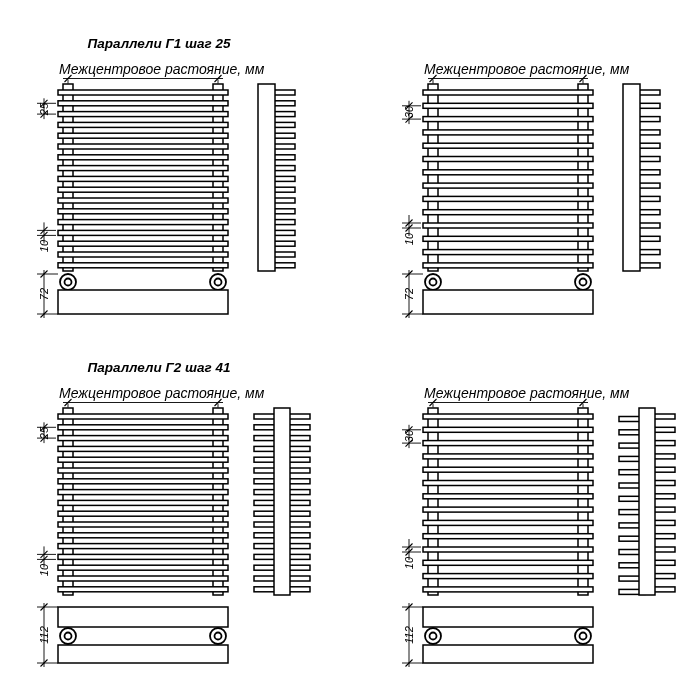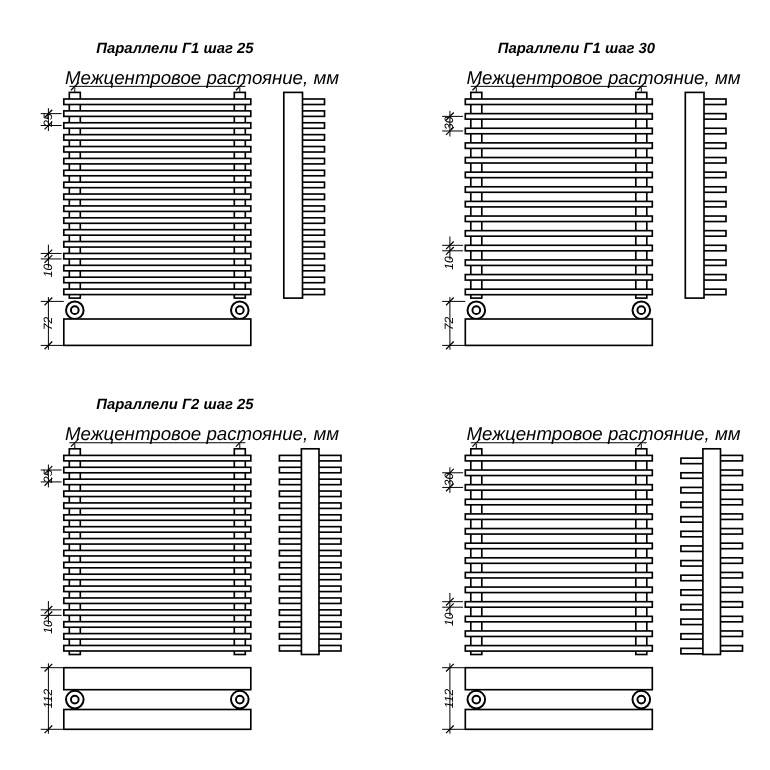--- a/index.html
+++ b/index.html
@@ -9,21 +9,21 @@
   }
   #art { position:absolute; left:0; top:0; }
   .quadrant { position:absolute; width:350px; height:376px;margin-left:16px; }
   .q-title {
     position:absolute; left:43px; top:36px; width:200px; text-align:center;
     font-size:13.5px; font-style:italic; font-weight:bold; color:#000;
     white-space:nowrap;
   }
   .q-subtitle {
     position:absolute; left:43px; top:61px; width:200px; text-align:center;
-    font-size:17px; font-style:italic; color:#000; white-space:nowrap;
+    font-size:14px; font-style:italic; color:#000; white-space:nowrap;
   }
   .dim-label {
     position:absolute; width:36px; height:14px; line-height:14px;
     text-align:center; font-size:11px; font-style:italic; color:#000;
     transform:rotate(-90deg);
   }
 </style>
 </head>
 <body>
 
@@ -366,29 +366,28 @@
 
   <section class="quadrant" id="quad-0" style="left: 0px; top: 0px;">
     <div class="q-title">Параллели Г1 шаг 25</div>
     <div class="q-subtitle">Межцентровое растояние, мм</div>
     <div class="dim-label dim-pitch" style="left: 10px; top: 101.7px;">25</div>
     <div class="dim-label dim-barh" style="left: 10px; top: 239.4px;">10</div>
     <div class="dim-label dim-depth" style="left: 10px; top: 287px;">72</div>
   </section>
 
   <section class="quadrant" id="quad-1" style="left: 365px; top: 0px;">
-    <div class="q-title">Параллели Г1 шаг 30</div>
     <div class="q-subtitle">Межцентровое растояние, мм</div>
     <div class="dim-label dim-pitch" style="left: 10px; top: 105.45px;">30</div>
     <div class="dim-label dim-barh" style="left: 10px; top: 232px;">10</div>
     <div class="dim-label dim-depth" style="left: 10px; top: 287px;">72</div>
   </section>
 
   <section class="quadrant" id="quad-2" style="left: 0px; top: 324px;">
-    <div class="q-title">Параллели Г2 шаг 25</div>
+    <div class="q-title">Параллели Г2 шаг 41</div>
     <div class="q-subtitle">Межцентровое растояние, мм</div>
     <div class="dim-label dim-pitch" style="left: 10px; top: 101.7px;">25</div>
     <div class="dim-label dim-barh" style="left: 10px; top: 239.4px;">10</div>
     <div class="dim-label dim-depth" style="left: 10px; top: 304px;">112</div>
   </section>
 
   <section class="quadrant" id="quad-3" style="left: 365px; top: 324px;">
     <div class="q-subtitle">Межцентровое растояние, мм</div>
     <div class="dim-label dim-pitch" style="left: 10px; top: 105.45px;">30</div>
     <div class="dim-label dim-barh" style="left: 10px; top: 232px;">10</div>

